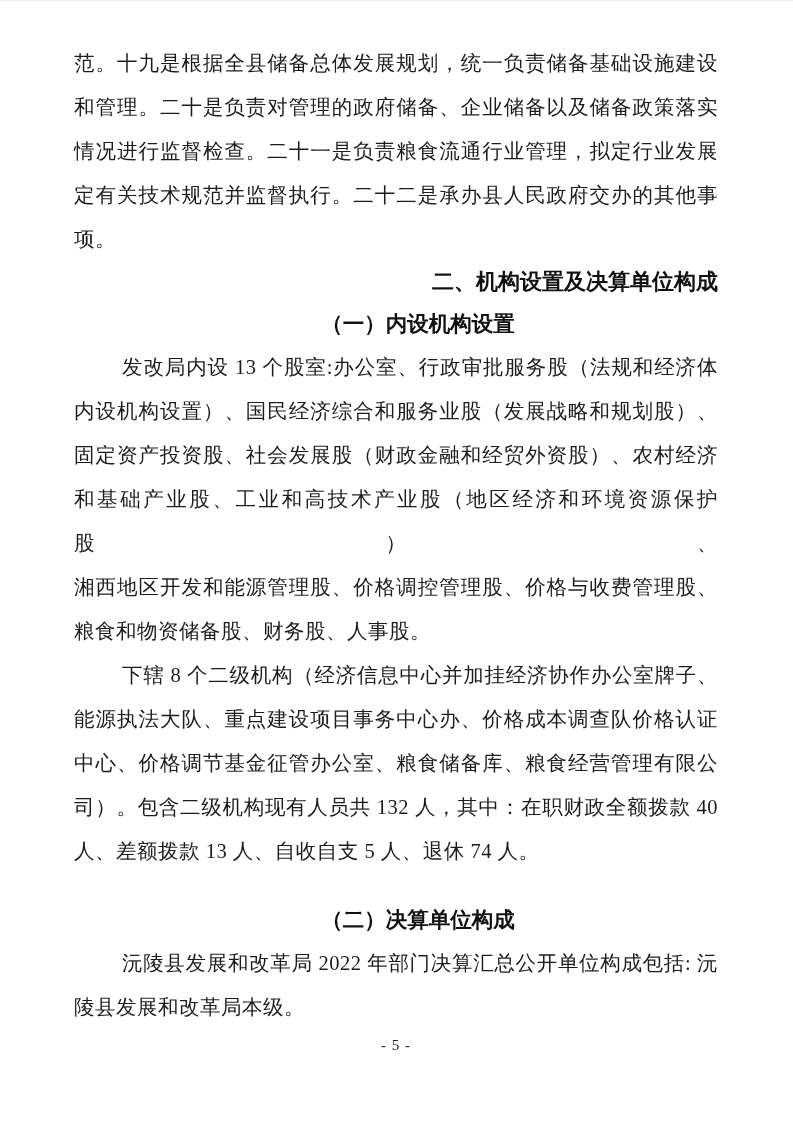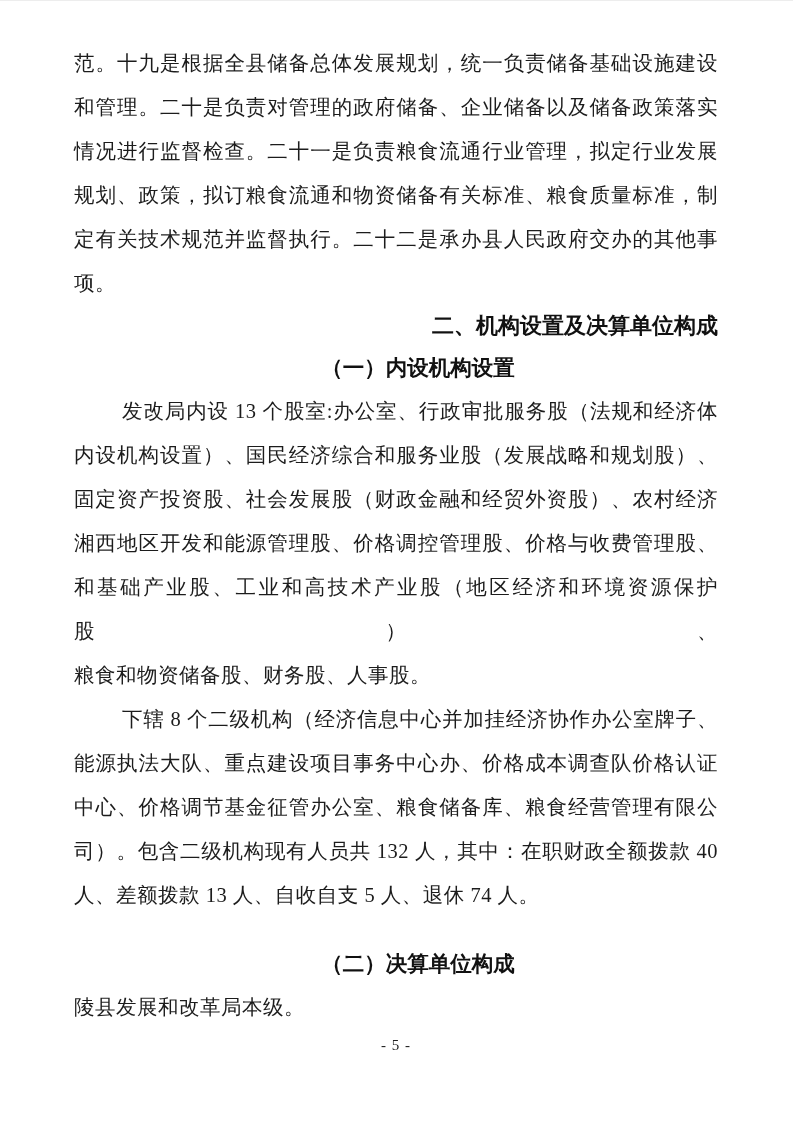--- a/index.html
+++ b/index.html
@@ -68,39 +68,39 @@
 </style>
 </head>
 <body>
 
 <div class="page">
   <div class="content">
 
     <div class="line j">范。十九是根据全县储备总体发展规划，统一负责储备基础设施建设</div>
     <div class="line j">和管理。二十是负责对管理的政府储备、企业储备以及储备政策落实</div>
     <div class="line j">情况进行监督检查。二十一是负责粮食流通行业管理，拟定行业发展</div>
-    <div class="line j">规划、政策，拟订粮食流通和物资储备有关标准、粮食质量标准，制</div>
     <div class="line j">定有关技术规范并监督执行。二十二是承办县人民政府交办的其他事</div>
     <div class="line l">项。</div>
 
     <div class="h1">二、机构设置及决算单位构成</div>
     <div class="h2">（一）内设机构设置</div>
 
     <div class="line j ind">发改局内设 13 个股室:办公室、行政审批服务股（法规和经济体</div>
     <div class="line j">内设机构设置）、国民经济综合和服务业股（发展战略和规划股）、</div>
     <div class="line j">固定资产投资股、社会发展股（财政金融和经贸外资股）、农村经济</div>
+    <div class="line j">和基础产业股、工业和高技术产业股（地区经济和环境资源保护股）、</div>
     <div class="line j">湘西地区开发和能源管理股、价格调控管理股、价格与收费管理股、</div>
-    <div class="line j">和基础产业股、工业和高技术产业股（地区经济和环境资源保护股）、</div>
     <div class="line l">粮食和物资储备股、财务股、人事股。</div>
 
     <div class="line j ind">下辖 8 个二级机构（经济信息中心并加挂经济协作办公室牌子、</div>
     <div class="line j">能源执法大队、重点建设项目事务中心办、价格成本调查队价格认证</div>
     <div class="line j">中心、价格调节基金征管办公室、粮食储备库、粮食经营管理有限公</div>
     <div class="line j">司）。包含二级机构现有人员共 132 人，其中：在职财政全额拨款 40</div>
     <div class="line l">人、差额拨款 13 人、自收自支 5 人、退休 74 人。</div>
 
     <div class="h2 gap-before">（二）决算单位构成</div>
 
+    <div class="line j ind">沅陵县发展和改革局 2022 年部门决算汇总公开单位构成包括: 沅</div>
     <div class="line l">陵县发展和改革局本级。</div>
 
     <div class="footer">- 5 -</div>
   </div>
 </div>
 
 </body></html>

